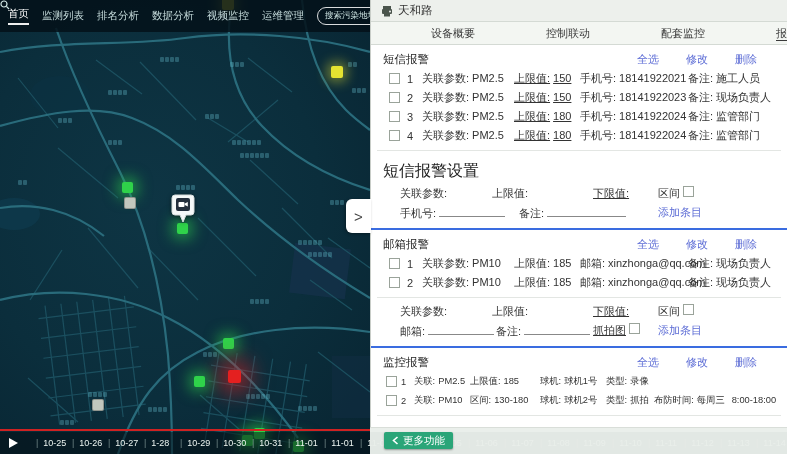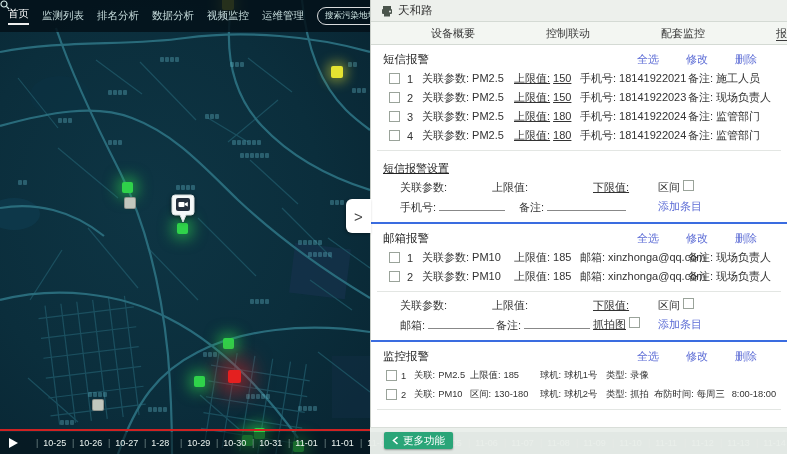--- a/index.html
+++ b/index.html
@@ -54,21 +54,21 @@
   .sec-title{font-size:11.5px;color:#222;}
   .links{margin-left:auto;display:flex;gap:27px;}
   .links a{color:#5b6bd5;font-size:11px;cursor:pointer;text-decoration:none;}
   .alarm-row{display:flex;align-items:center;height:19px;padding-left:18px;white-space:nowrap;}
   .cb{display:inline-block;width:9px;height:9px;border:1px solid #9aa39a;background:#fff;margin-right:7px;flex:none;cursor:pointer;}
   .idx{width:15px;flex:none;}
   .cell{display:inline-block;flex:none;}
   .cell .lbl{margin-right:3px;}
   .hr{height:1px;background:#e3e6e3;margin:5px 6px 4px 6px;}
   .hr-blue{height:2px;background:#3a6ce0;margin-top:6px;}
-  .sec-sub{padding:6px 0 2px 12px;font-size:11px;color:#222;text-decoration:underline;}
+  .sec-sub{padding:6px 0 2px 12px;font-size:16px;color:#222;}
   .set-row{display:flex;align-items:center;height:19px;padding-left:29px;white-space:nowrap;}
   .c92{width:92px;}.c101{width:101px;}.c65{width:65px;text-decoration:underline;}.c119{width:119px;}.c139{width:139px;}.c96{width:96px;}.c97{width:97px;}
   .input-line{display:inline-block;width:66px;border-bottom:1px solid #888;height:11px;vertical-align:baseline;cursor:text;}
   .input-line.wide{width:79px;}
   .add{color:#5b6bd5;cursor:pointer;text-decoration:none;}
   .mon-row{font-size:9.3px;padding-left:15px;}
   .mon-row .cb{margin-right:4px;}
   .mon-row .idx{width:13px;}
   .m56{width:56px;}.m70{width:70px;}.m66{width:66px;}.m48{width:48px;}
   .range{margin-left:7px;}

